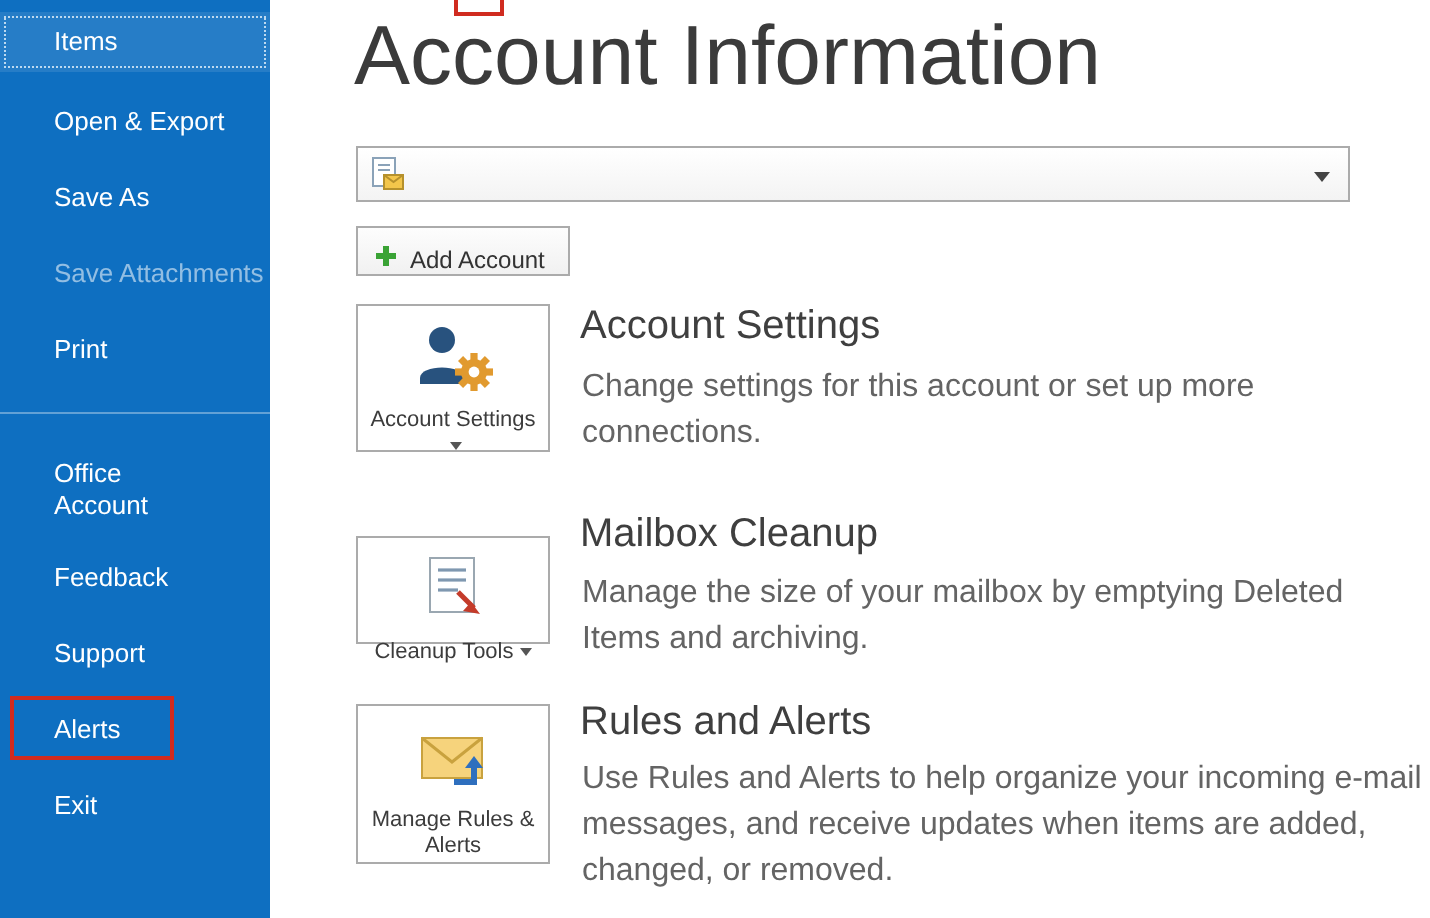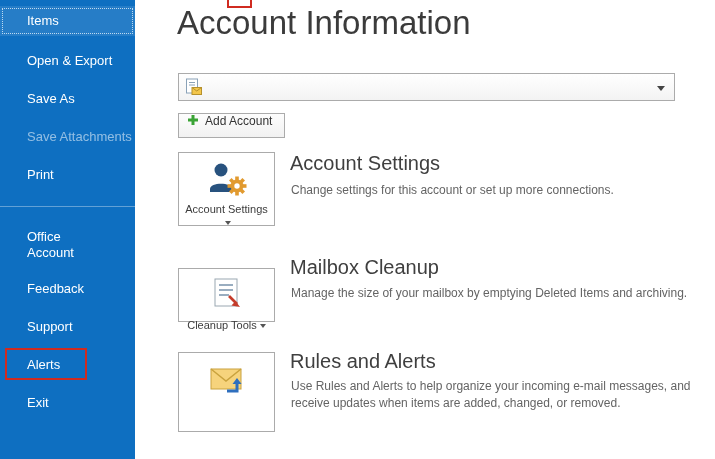--- a/index.html
+++ b/index.html
@@ -37,40 +37,40 @@
 
   
   .annotation {
     position:absolute; border:2px solid #d02b20;
     pointer-events:none; z-index:50; background:transparent;
   }
 
   
   .page-title {
     position:absolute; left:177px; top:4px;
-    font-size:33px; font-weight:300; color:#3b3b3b; letter-spacing:0;
+    font-size:42px; font-weight:300; color:#3b3b3b; letter-spacing:0;
   }
 
   .account-combo {
     position:absolute; left:178px; top:73px; width:497px; height:28px;
     border:1px solid #ababab;
     background:linear-gradient(#ffffff,#f3f3f3);
     cursor:default;
   }
   .account-combo .combo-icon { position:absolute; left:6px; top:4px; }
   .combo-caret {
     position:absolute; right:9px; top:12px;
     width:0; height:0;
     border-left:4px solid transparent; border-right:4px solid transparent;
     border-top:5px solid #444;
   }
 
   .add-account-btn {
     position:absolute; left:178px; top:113px; height:25px;
-    display:flex; align-items:flex-start; gap:6px; padding:0 12px 0 8px;
+    display:flex; align-items:flex-end; gap:6px; padding:0 12px 0 8px;
     border:1px solid #ababab; background:linear-gradient(#fdfdfd,#f1f1f1);
     font-size:12px; color:#333; cursor:default;
   }
 
   .big-btn {
     position:absolute; left:178px; width:97px;
     border:1px solid #ababab; background:#ffffff;
     text-align:center; font-size:11px; color:#3c3c3c; line-height:13px;
     padding-top:7px; cursor:default;
   }
@@ -80,21 +80,21 @@
     border-left:3.5px solid transparent; border-right:3.5px solid transparent;
     border-top:4px solid #555; vertical-align:middle;
   }
 
   .sec-head {
     position:absolute; left:290px;
     font-size:20px; font-weight:400; color:#3f3f3f;
   }
   .sec-desc {
     position:absolute; left:291px; width:424px;
-    font-size:12px; color:#646464; line-height:1.45;
+    font-size:16px; color:#646464; line-height:1.45;
   }
 </style>
 </head>
 <body>
 
 <div class="screen">
 
   <div class="sidebar">
     <div class="side-item selected" style="top:6px">Items</div>
     <div class="side-item" style="top:46px">Open &amp; Export</div>
@@ -184,17 +184,20 @@
 
   <div class="big-btn" style="top:352px; height:80px;">
     <span>
       <svg width="44" height="38" viewBox="0 0 44 38">
         <rect x="6" y="9" width="30" height="20" fill="#f6d37c" stroke="#c9a23e"></rect>
         <path d="M6 9 L21 21 L36 9" fill="none" stroke="#c9a23e" stroke-width="1.5"></path>
         <path d="M22 31 h10 v-7" fill="none" stroke="#2e6fbe" stroke-width="3"></path>
         <path d="M32 18 l-4.5 6 9 0 z" fill="#2e6fbe"></path>
       </svg>
     </span>
+    <span class="btn-label">
+      <span>Manage Rules &amp; Alerts</span>
+    </span>
   </div>
   <div class="sec-head" style="top:350px;">Rules and Alerts</div>
   <div class="sec-desc" style="top:378px;">Use Rules and Alerts to help organize your incoming e-mail messages, and receive updates when items are added, changed, or removed.</div>
 
 </div>
 
 </body></html>

